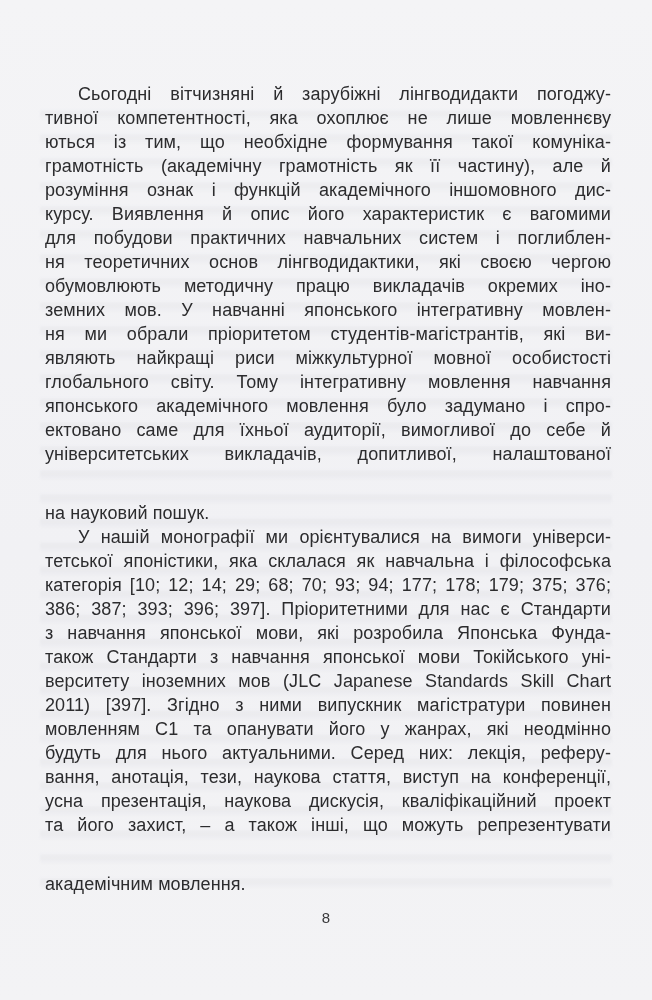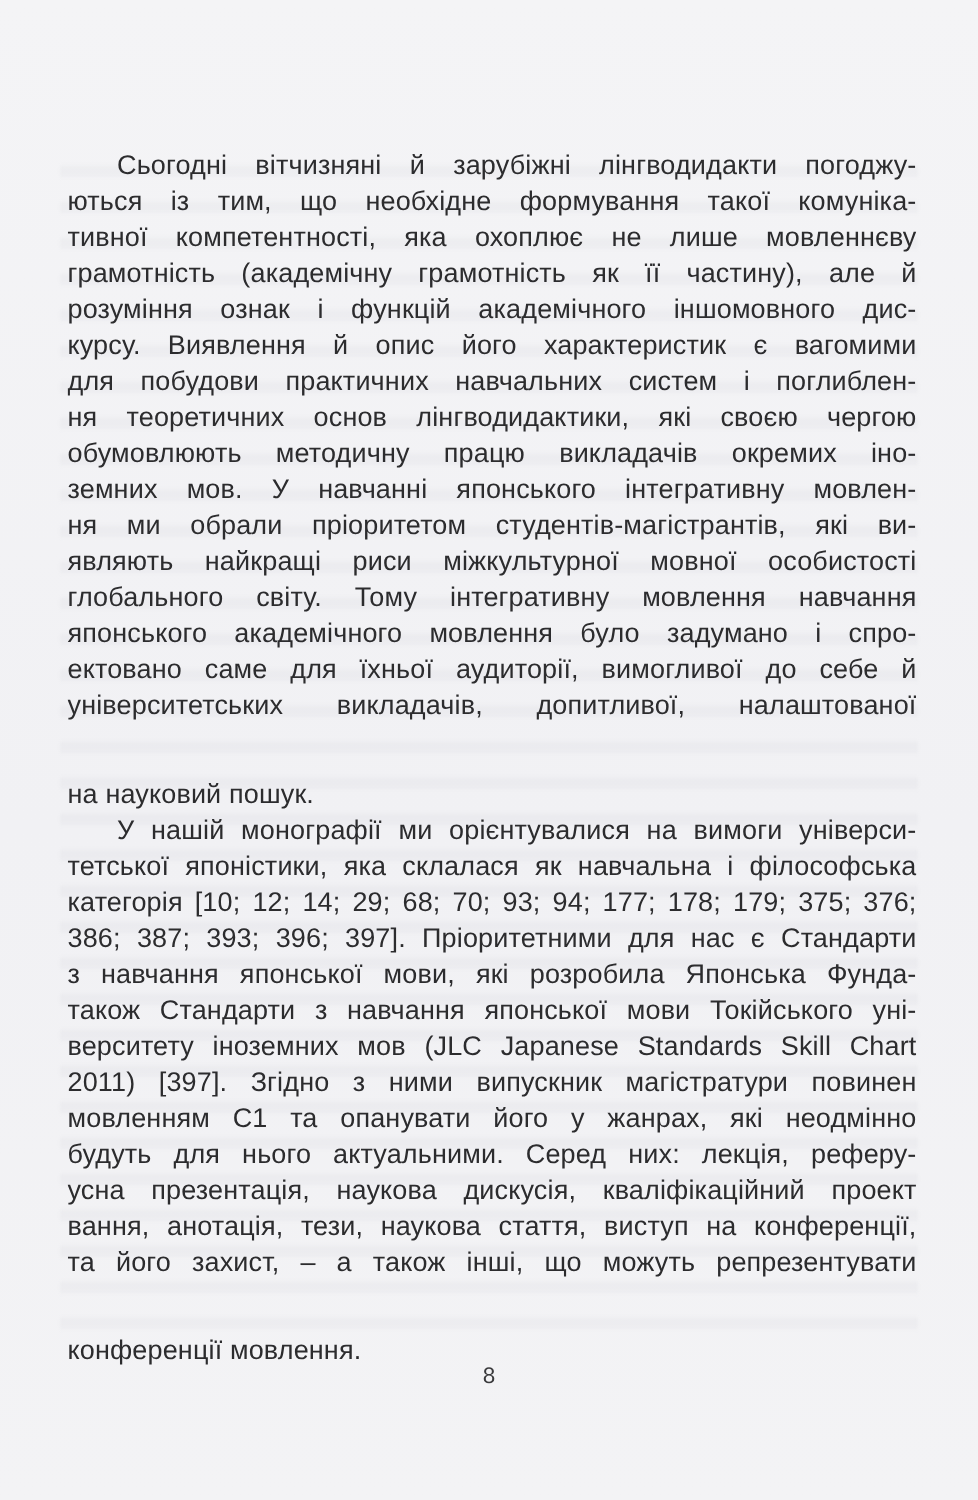--- a/index.html
+++ b/index.html
@@ -34,21 +34,21 @@
       rgba(135, 140, 152, 0.00) 13px,
       rgba(135, 140, 152, 0.05) 16px,
       rgba(135, 140, 152, 0.05) 20px,
       rgba(135, 140, 152, 0.00) 24px
     );
     filter: blur(1px);
   }
   .text-block {
     position: absolute;
     left: 45px;
-    top: 98px;
+    top: 82px;
     width: 566px;
   }
   .para {
     margin: 0;
     padding: 0;
   }
   .line {
     font-size: 18px;
     line-height: 24px;
     height: 24px;
@@ -76,22 +76,22 @@
   }
 </style>
 </head>
 <body style="--paper: #f2f2f4; --ink: #2c2c2e; --number-ink: #3a3a3c;">
 
 <div class="page">
   <div class="ghost-bleed"></div>
   <div class="text-block">
       <div class="para">
         <div class="line first">Сьогодні вітчизняні й зарубіжні лінгводидакти погоджу-</div>
+        <div class="line">тивної компетентності, яка охоплює не лише мовленнєву</div>
         <div class="line">ються із тим, що необхідне формування такої комуніка-</div>
-        <div class="line">тивної компетентності, яка охоплює не лише мовленнєву</div>
         <div class="line">грамотність (академічну грамотність як її частину), але й</div>
         <div class="line">розуміння ознак і функцій академічного іншомовного дис-</div>
         <div class="line">курсу. Виявлення й опис його характеристик є вагомими</div>
         <div class="line">для побудови практичних навчальних систем і поглиблен-</div>
         <div class="line">ня теоретичних основ лінгводидактики, які своєю чергою</div>
         <div class="line">обумовлюють методичну працю викладачів окремих іно-</div>
         <div class="line">земних мов. У навчанні японського інтегративну мовлен-</div>
         <div class="line">ня ми обрали пріоритетом студентів-магістрантів, які ви-</div>
         <div class="line">являють найкращі риси міжкультурної мовної особистості</div>
         <div class="line">глобального світу. Тому інтегративну мовлення навчання</div>
@@ -104,20 +104,20 @@
         <div class="line first">У нашій монографії ми орієнтувалися на вимоги універси-</div>
         <div class="line">тетської японістики, яка склалася як навчальна і філософська</div>
         <div class="line">категорія [10; 12; 14; 29; 68; 70; 93; 94; 177; 178; 179; 375; 376;</div>
         <div class="line">386; 387; 393; 396; 397]. Пріоритетними для нас є Стандарти</div>
         <div class="line">з навчання японської мови, які розробила Японська Фунда-</div>
         <div class="line">також Стандарти з навчання японської мови Токійського уні-</div>
         <div class="line">верситету іноземних мов (JLC Japanese Standards Skill Chart</div>
         <div class="line">2011) [397]. Згідно з ними випускник магістратури повинен</div>
         <div class="line">мовленням C1 та опанувати його у жанрах, які неодмінно</div>
         <div class="line">будуть для нього актуальними. Серед них: лекція, реферу-</div>
+        <div class="line">вання, анотація, тези, наукова стаття, виступ на конференції,</div>
         <div class="line">усна презентація, наукова дискусія, кваліфікаційний проект</div>
-        <div class="line">вання, анотація, тези, наукова стаття, виступ на конференції,</div>
         <div class="line">та його захист, – а також інші, що можуть репрезентувати</div>
-        <div class="line last">конференції мовлення.</div>
+        <div class="line last">академічним мовлення.</div>
       </div>
     </div>
   <div class="page-number">8</div>
 </div>
 
 </body></html>

